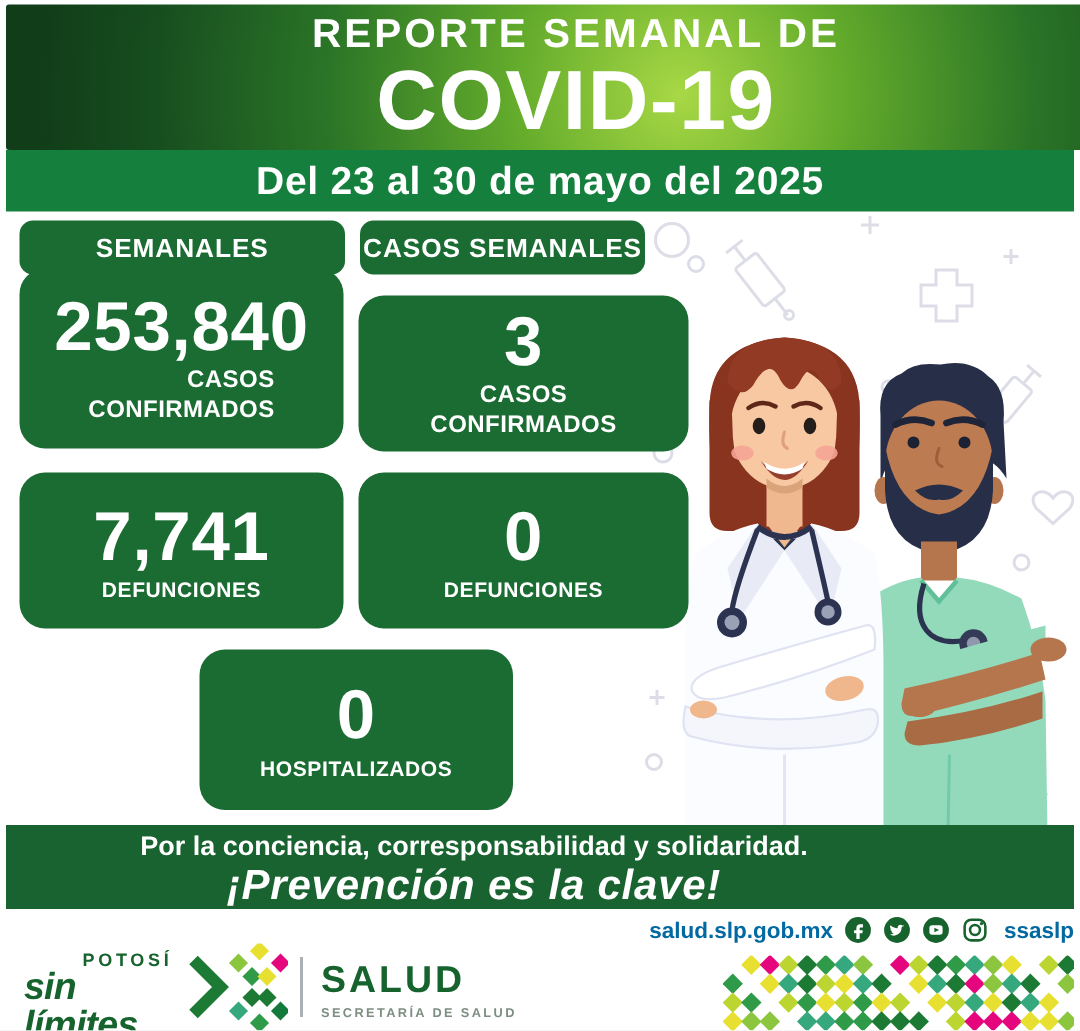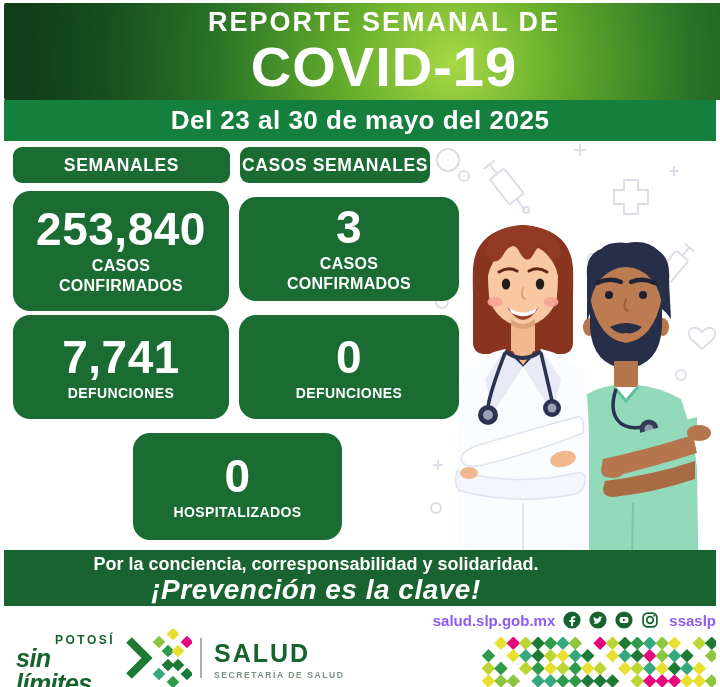--- a/index.html
+++ b/index.html
@@ -30,40 +30,40 @@
   }
   .tab-acc{left:13px;top:147px;width:217px;}
   .tab-week{left:240px;top:147px;width:190px;}
   .card{
     position:absolute;background:#1a6c32;border-radius:17px;color:#fff;z-index:10;
     display:flex;flex-direction:column;align-items:center;justify-content:center;text-align:center;
   }
   .card .num{font-size:46px;font-weight:800;line-height:1;letter-spacing:.5px;}
   .card .lbl{font-size:16px;font-weight:700;line-height:1.22;margin-top:4px;letter-spacing:.3px;}
   .card .lbl-big{font-size:14px;font-weight:700;margin-top:5px;letter-spacing:.4px;}
-  .c1{left:13px;top:191px;width:216px;height:120px;}
+  .c1{left:13px;top:179px;width:216px;height:120px;text-align:right;}
   .c2{left:239px;top:197px;width:220px;height:104px;}
   .c3{left:13px;top:315px;width:216px;height:104px;}
   .c4{left:239px;top:315px;width:220px;height:104px;}
   .c5{left:133px;top:433px;width:209px;height:107px;}
   
   .bg-icons{position:absolute;left:430px;top:140px;z-index:2;}
   .doctors{position:absolute;left:435px;top:137px;z-index:5;}
   
   .banner{
     position:absolute;left:4px;top:550px;width:712px;height:56px;background:#18632f;
     z-index:30;color:#fff;display:flex;flex-direction:column;align-items:flex-start;
   }
   .banner-inner{width:624px;text-align:center;}
   .banner .b1{font-size:18px;font-weight:700;margin-top:4px;line-height:1.15;}
   .banner .b2{font-size:28px;font-weight:700;font-style:italic;line-height:1.05;letter-spacing:.5px;}
   
   .social-row{
     position:absolute;right:4px;top:610px;height:20px;z-index:35;
-    display:flex;align-items:center;gap:8px;color:#8b5cf6;
+    display:flex;align-items:center;gap:8px;color:#0369a1;
   }
   .social-row .site{font-size:15px;font-weight:700;}
   .social-row .handle{font-size:15px;font-weight:700;margin-left:2px;}
   .social-row svg{display:block;}
   .potosi{position:absolute;left:16px;top:634px;z-index:35;color:#17632e;width:112px;}
   .potosi .p1{font-size:12px;font-weight:800;letter-spacing:2.5px;text-align:center;margin-left:26px;line-height:1;}
   .potosi .p2{font-size:25px;font-weight:800;font-style:italic;line-height:1;letter-spacing:-.5px;}
   .x-logo{position:absolute;left:126px;top:629px;z-index:35;}
   .divider{position:absolute;left:200px;top:638px;width:2px;height:40px;background:#aab0b6;z-index:35;}
   .salud{position:absolute;left:214px;top:641px;z-index:35;}

